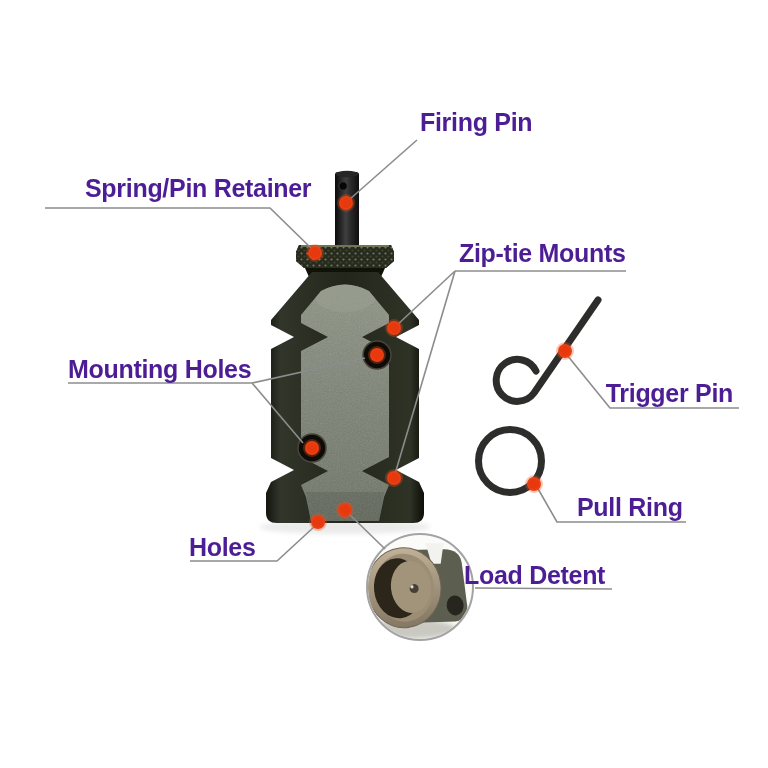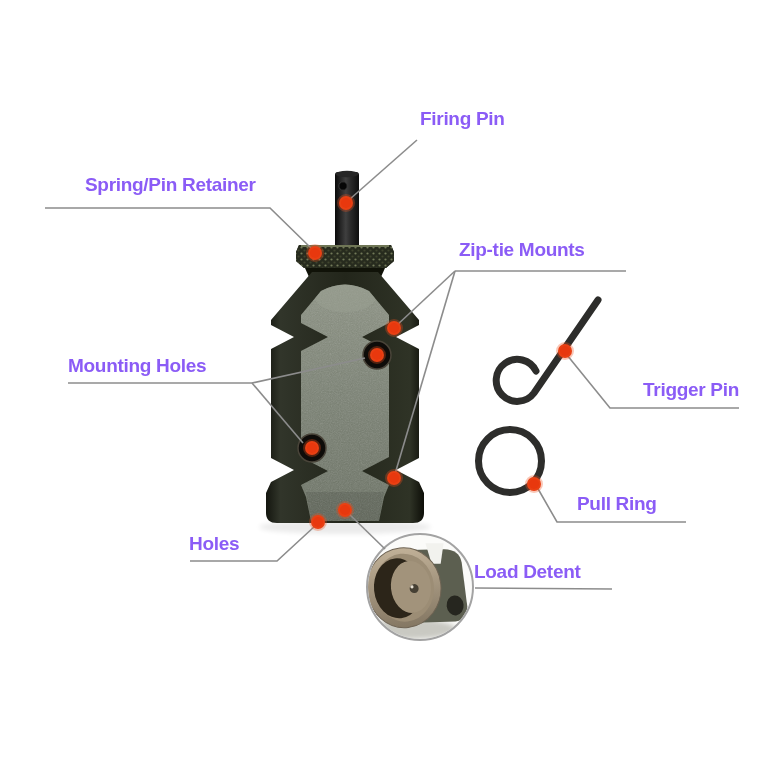--- a/index.html
+++ b/index.html
@@ -2,31 +2,31 @@
 <html><head>
 <meta charset="utf-8">
 <style>
   html,body{margin:0;padding:0;background:#ffffff;}
   .canvas{
     position:relative;width:768px;height:768px;background:#ffffff;
     overflow:hidden;font-family:"Liberation Sans",sans-serif;
   }
   .canvas svg{position:absolute;left:0;top:0;}
   .lbl{
-    position:absolute;font-weight:bold;font-size:19px;line-height:1.1;
-    color:#8b5cf6;letter-spacing:-0.3px;white-space:nowrap;
+    position:absolute;font-weight:bold;font-size:25px;line-height:1.1;
+    color:#4c1d95;letter-spacing:-0.3px;white-space:nowrap;
   }
   .lbl-firing-pin{left:420px;top:109px;}
   .lbl-spring-pin-retainer{left:45px;top:175px;margin-left:40px;}
   .lbl-zip-tie-mounts{left:459px;top:240px;}
   .lbl-mounting-holes{left:68px;top:356px;}
-  .lbl-trigger-pin{right:29px;top:380px;}
+  .lbl-trigger-pin{right:35px;top:380px;}
   .lbl-pull-ring{left:577px;top:494px;}
   .lbl-breech{left:189px;top:534px;}
-  .lbl-load-detent{left:474px;top:562px;}
+  .lbl-load-detent{left:464px;top:562px;}
 </style>
 </head>
 <body>
 
 <div class="canvas">
 
   <svg width="768" height="768" viewBox="0 0 768 768">
     <defs>
       <linearGradient id="bodyGrad" x1="0" y1="0" x2="1" y2="0">
         <stop offset="0" stop-color="#14160f"></stop>

